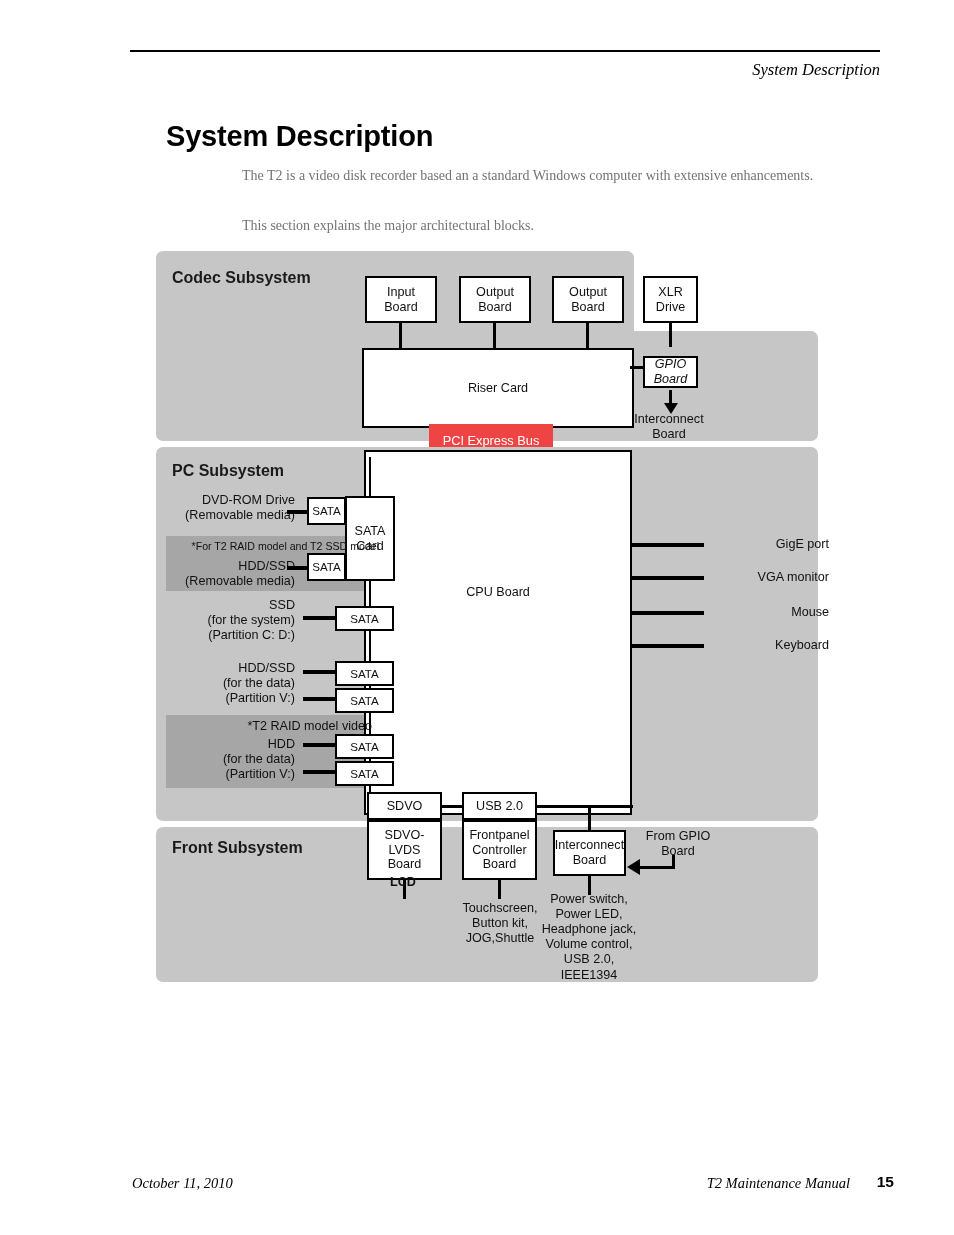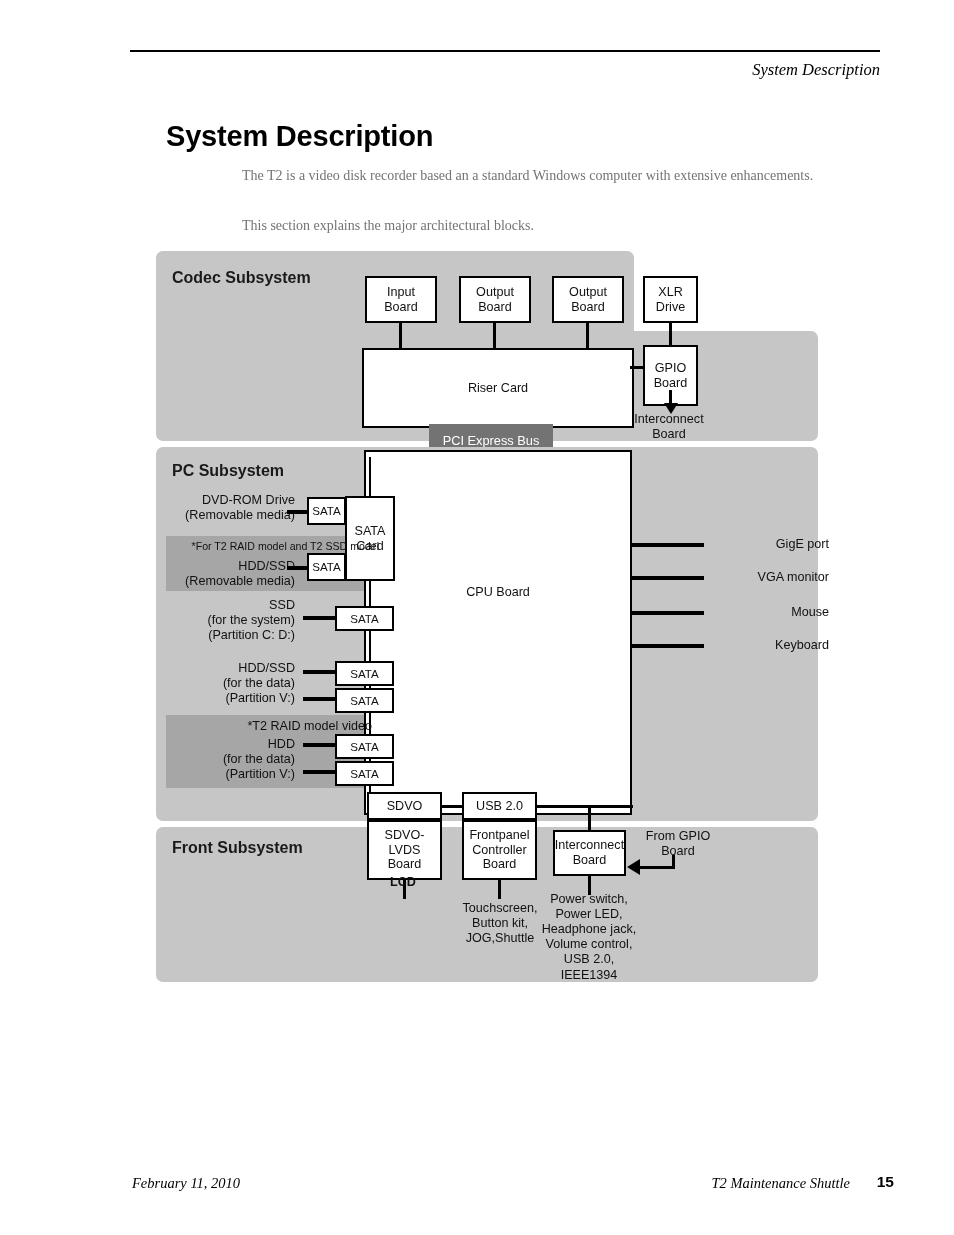--- a/index.html
+++ b/index.html
@@ -41,21 +41,21 @@
 
   
   .box{
     position:absolute;background:#ffffff;border:2px solid #000;
     box-sizing:border-box;display:flex;align-items:center;
     justify-content:center;text-align:center;
     font-size:12.6px;color:#111;line-height:1.18;
   }
   .box.sm{font-size:11.6px;border-width:2px;}
   .darkbox{
-    position:absolute;background:#737373;color:#fff;
+    position:absolute;background:#ef4444;color:#fff;
     display:flex;align-items:center;justify-content:center;
     font-size:12.8px;text-align:center;
   }
 
   
   .lbl{
     position:absolute;font-size:12.6px;color:#111;
     line-height:1.2;white-space:pre-line;
   }
   .lbl.r{text-align:right;}
@@ -117,21 +117,21 @@
 Board</div>
   <div class="box" style="left: 643px; top: 276px; width: 55px; height: 47px; white-space: pre-line;">XLR
 Drive</div>
 
   <div class="ln vln" style="left:399px;top:322px;height:28px;"></div>
   <div class="ln vln" style="left:493px;top:322px;height:28px;"></div>
   <div class="ln vln" style="left:586px;top:322px;height:28px;"></div>
   <div class="ln vln" style="left:669px;top:322px;height:25px;"></div>
 
   <div class="box" style="left:362px;top:348px;width:272px;height:80px;">Riser Card</div>
-  <div class="box" style="left: 643px; top: 345px; width: 55px; height: 61px; white-space: pre-line;">GPIO
+  <div class="box" style="left: 643px; top: 356px; width: 55px; height: 32px; white-space: pre-line; font-style: italic;">GPIO
 Board</div>
   <div class="ln hln" style="left:630px;top:366px;width:15px;"></div>
 
   <div class="ln vln" style="left:669px;top:390px;height:16px;"></div>
   <div class="arrow-d" style="left:664px;top:403px;"></div>
   <div class="lbl c" style="left: 619px; top: 412px; width: 100px; white-space: pre-line;">Interconnect
 Board</div>
 
   <div class="darkbox" style="left:429px;top:424px;width:124px;height:33px;">PCI Express Bus</div>
 
@@ -228,17 +228,17 @@
 JOG,Shuttle</div>
 
   <div class="ln vln" style="left:588px;top:875px;height:20px;"></div>
   <div class="lbl c" style="left: 529px; top: 892px; width: 120px; white-space: pre-line;">Power switch,
 Power LED,
 Headphone jack,
 Volume control,
 USB 2.0,
 IEEE1394</div>
 
-  <div class="ftr ftr-date">February 11, 2010</div>
-  <div class="ftr ftr-manual">T2 Maintenance Shuttle</div>
+  <div class="ftr ftr-date">October 11, 2010</div>
+  <div class="ftr ftr-manual">T2 Maintenance Manual</div>
   <div class="ftr-page">15</div>
 
 </div>
 
 </body></html>

